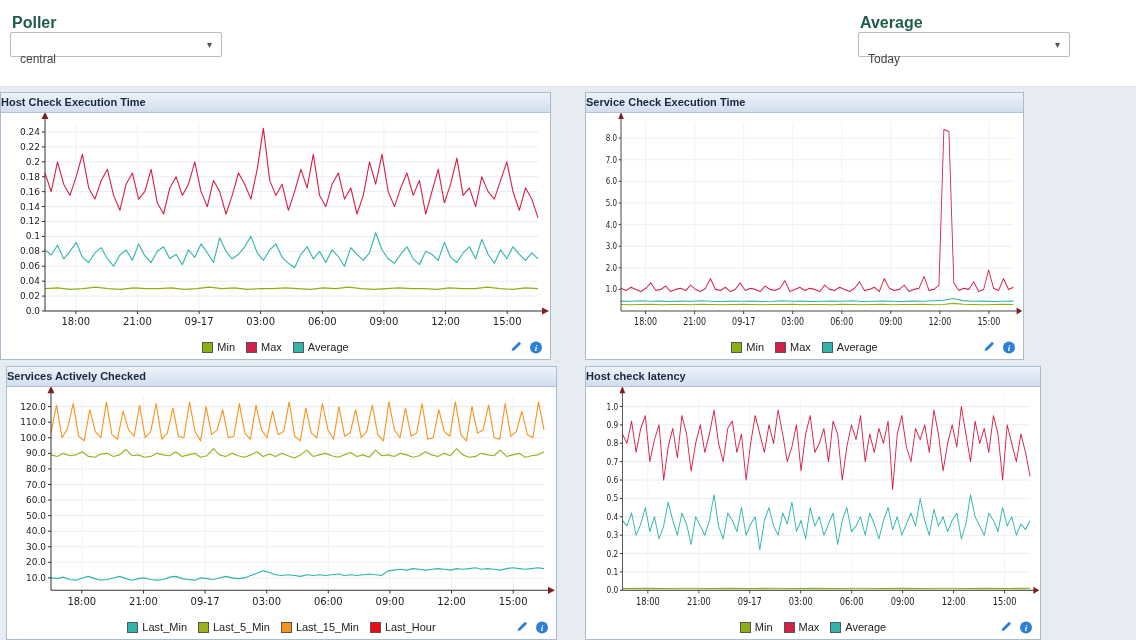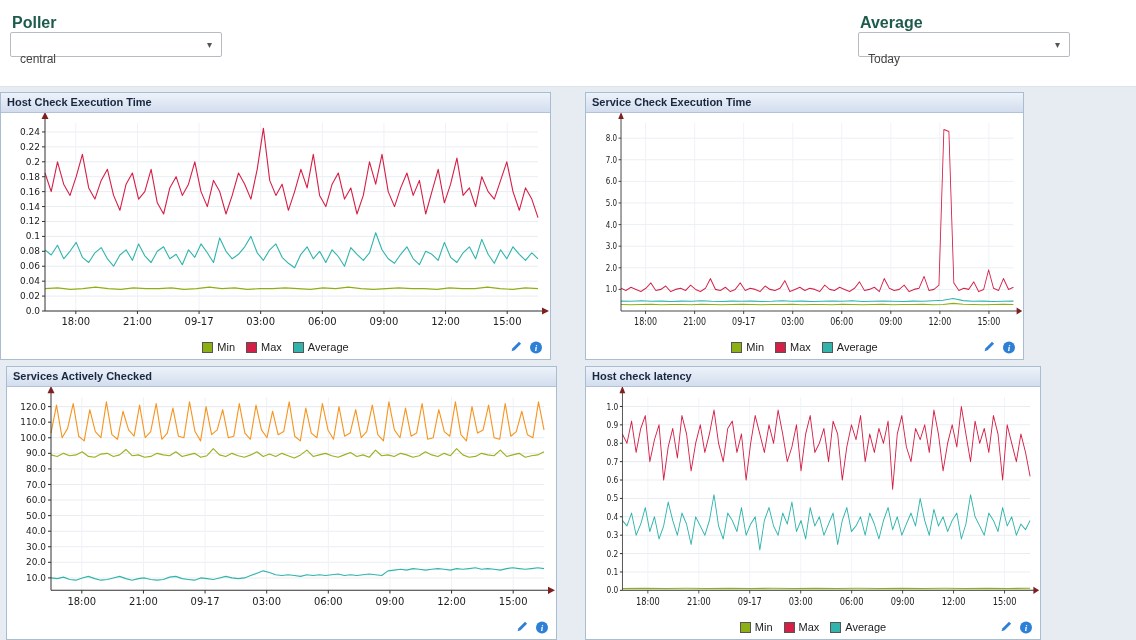--- a/index.html
+++ b/index.html
@@ -13,21 +13,21 @@
     position:absolute;width:212px;height:25px;box-sizing:border-box;
     background:#fff;border:1px solid #b6bcc2;border-radius:2px;
     font-size:12px;color:#444;line-height:23px;padding:15px 24px 0 9px;cursor:pointer;
   }
   .dropdown .caret{position:absolute;right:9px;top:0;color:#555;font-size:10px;line-height:23px;}
   .panel{
     position:absolute;background:#fff;border:1px solid #a8bcd2;box-sizing:border-box;
     display:flex;flex-direction:column;
   }
   .panel-header{
-    height:19px;flex:0 0 19px;line-height:19px;padding-left:6px;
+    height:19px;flex:0 0 19px;line-height:19px;
     background:linear-gradient(#eef3fa,#d2ddee);border-bottom:1px solid #b2c2d8;
     font-size:11px;font-weight:bold;color:#19283f;
   }
   svg.chart{display:block;width:100%;flex:1 1 auto;min-height:0;}
   svg.chart text{font-family:"DejaVu Sans",sans-serif;}
   .legend-row{
     position:relative;flex:0 0 24px;display:flex;align-items:center;justify-content:center;
     font-size:11px;color:#222;background:#fff;
   }
   .legend-items{display:flex;gap:11px;align-items:center;}
@@ -303,20 +303,38 @@
       <line x1="321.3125" y1="198" x2="321.3125" y2="201" stroke="#333" stroke-width="1"></line>
       <text x="321.3125" y="212" text-anchor="middle" fill="#222" font-size="10">06:00</text>
       <line x1="382.9375" y1="198" x2="382.9375" y2="201" stroke="#333" stroke-width="1"></line>
       <text x="382.9375" y="212" text-anchor="middle" fill="#222" font-size="10">09:00</text>
       <line x1="444.5625" y1="198" x2="444.5625" y2="201" stroke="#333" stroke-width="1"></line>
       <text x="444.5625" y="212" text-anchor="middle" fill="#222" font-size="10">12:00</text>
       <line x1="506.1875" y1="198" x2="506.1875" y2="201" stroke="#333" stroke-width="1"></line>
       <text x="506.1875" y="212" text-anchor="middle" fill="#222" font-size="10">15:00</text>
     </svg>
   <div class="legend-row">
+    <div class="legend-items">
+        <span class="legend-item">
+          <span class="legend-swatch" style="background: rgb(48, 180, 172);"></span>
+          <span>Last_Min</span>
+        </span>
+        <span class="legend-item">
+          <span class="legend-swatch" style="background: rgb(156, 176, 28);"></span>
+          <span>Last_5_Min</span>
+        </span>
+        <span class="legend-item">
+          <span class="legend-swatch" style="background: rgb(246, 148, 30);"></span>
+          <span>Last_15_Min</span>
+        </span>
+        <span class="legend-item">
+          <span class="legend-swatch" style="background: rgb(238, 12, 18);"></span>
+          <span>Last_Hour</span>
+        </span>
+      </div>
     <div class="panel-icons">
       <span class="icon-edit"><svg viewBox="0 0 16 16" width="13" height="13">
             <path d="M13.6 3.9 L11.1 1.4 L3.1 9.4 L1.9 13.1 L5.6 11.9 Z" fill="#2e7fd6"></path>
           </svg></span>
       <span class="icon-info">i</span>
     </div>
   </div>
 </div>
 
 <div class="panel" style="left:585px;top:366px;width:456px;height:274px;">

